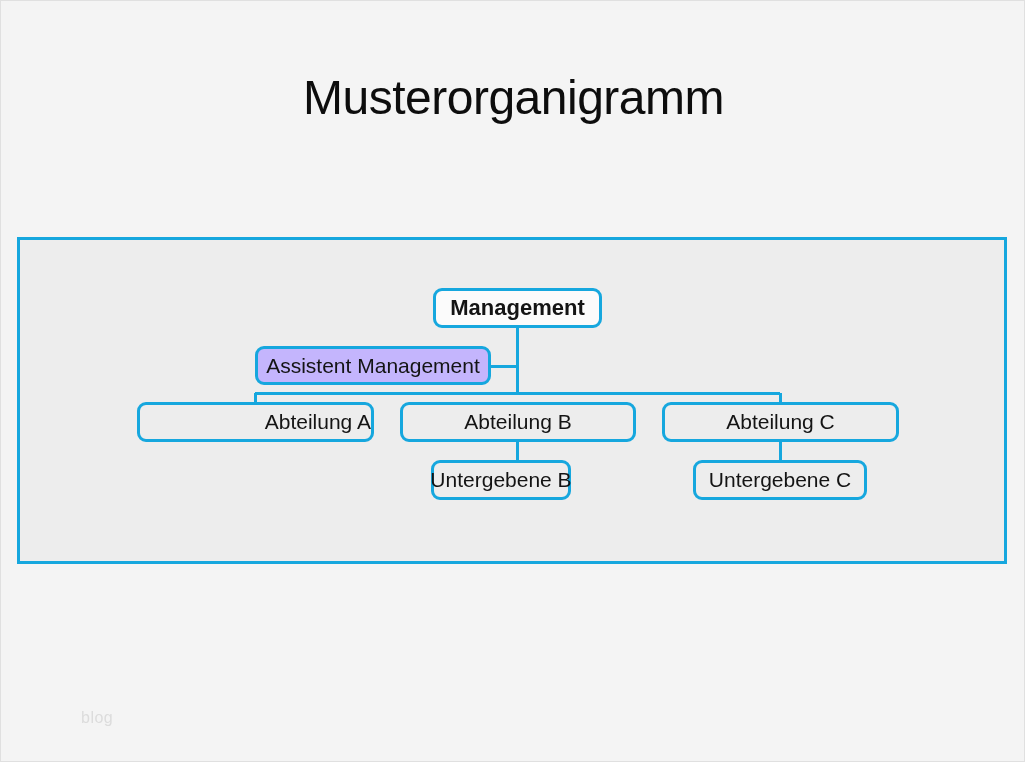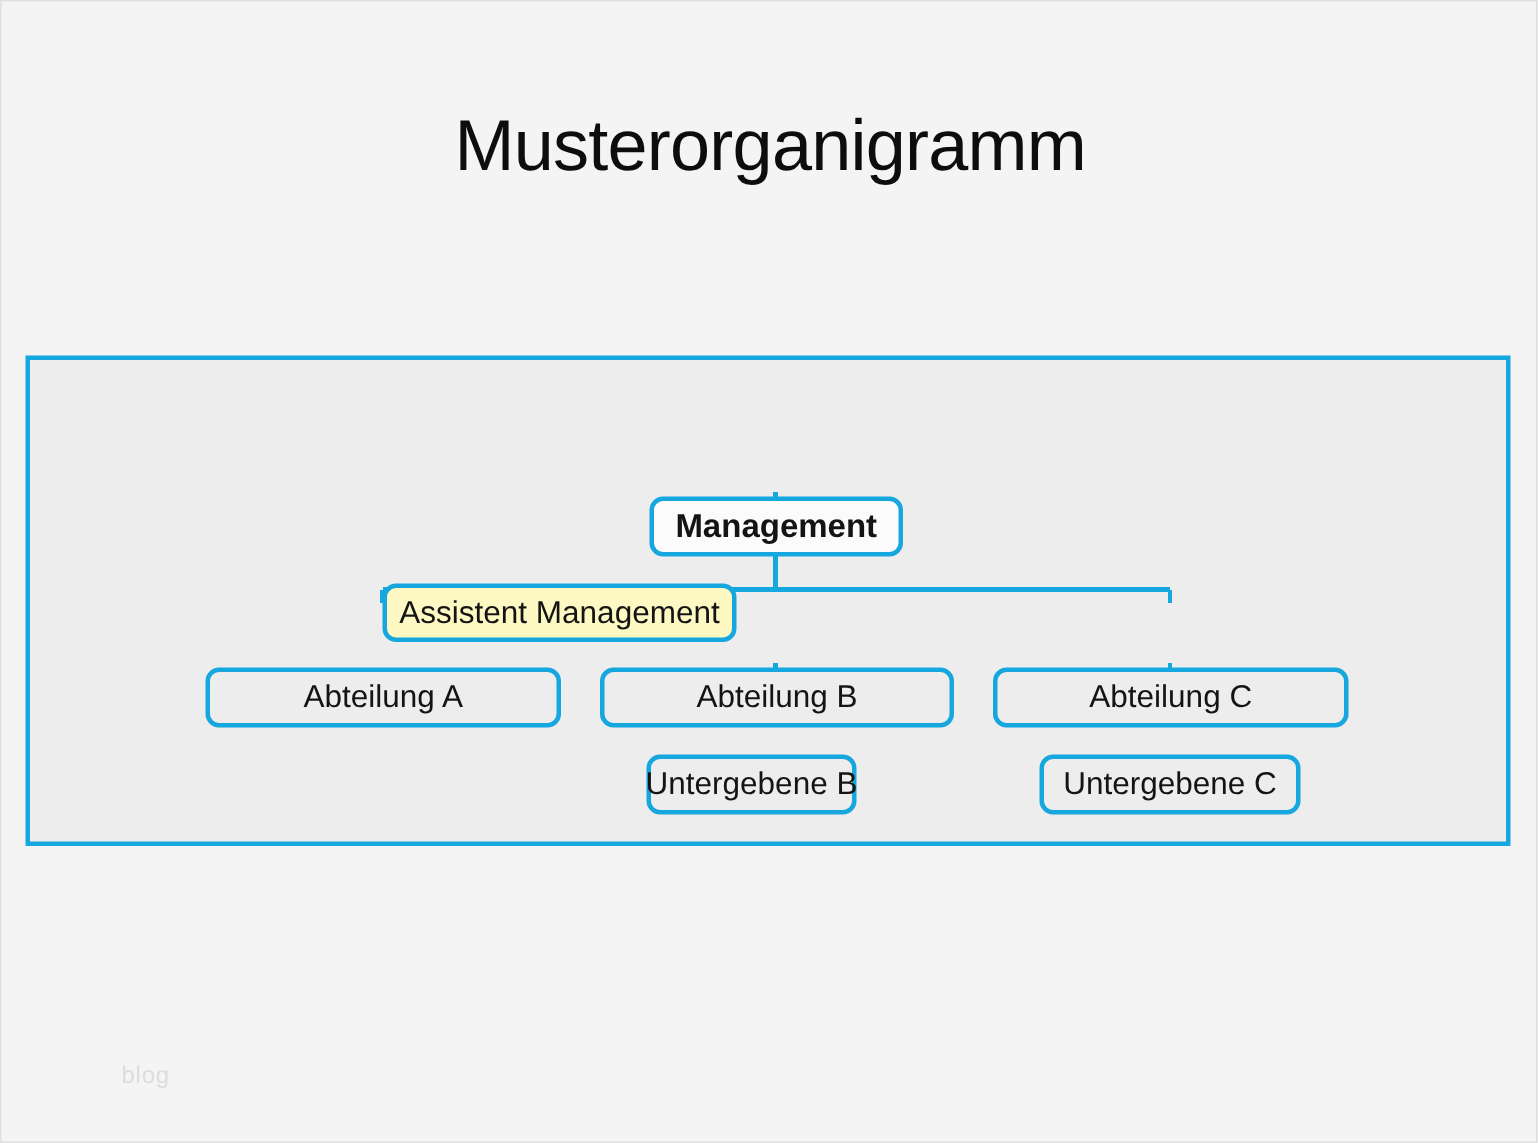--- a/index.html
+++ b/index.html
@@ -68,29 +68,28 @@
     border-radius: 9px;
     background: #ededed;
     color: #141414;
     font-size: 21px;
     font-weight: 400;
     display: flex;
     align-items: center;
     justify-content: center;
     white-space: nowrap;
     z-index: 2;
-    margin-top: 43px;
   }
   .node.root {
     background: #fbfbfb;
     font-weight: 700;
     font-size: 22px;
   }
   .node.assistant {
-    background: #fef9c3;
+    background: #c4b5fd;
   }
 
   
   #watermark {
     position: absolute;
     left: 38px;
     top: 708px;
     font-size: 16px;
     letter-spacing: 0.5px;
     color: #dcdcdc;
@@ -127,21 +126,21 @@
     </svg>
 
     <div class="node root" style="left:413px; top:48px; width:169px; height:40px;">
       <span>Management</span>
     </div>
 
     <div class="node assistant" style="left:235px; top:106px; width:236px; height:39px;">
       <span>Assistent Management</span>
     </div>
 
-    <div class="node" style="left:117px; top:162px; width:237px; height:40px;">
+    <div class="node" style="left:117px; top:162px; width:237px; height:40px;justify-content:flex-end;">
       <span>Abteilung A</span>
     </div>
 
     <div class="node" style="left:642px; top:162px; width:237px; height:40px;">
       <span>Abteilung C</span>
     </div>
 
     <div class="node" style="left:380px; top:162px; width:236px; height:40px;">
       <span>Abteilung B</span>
     </div>

